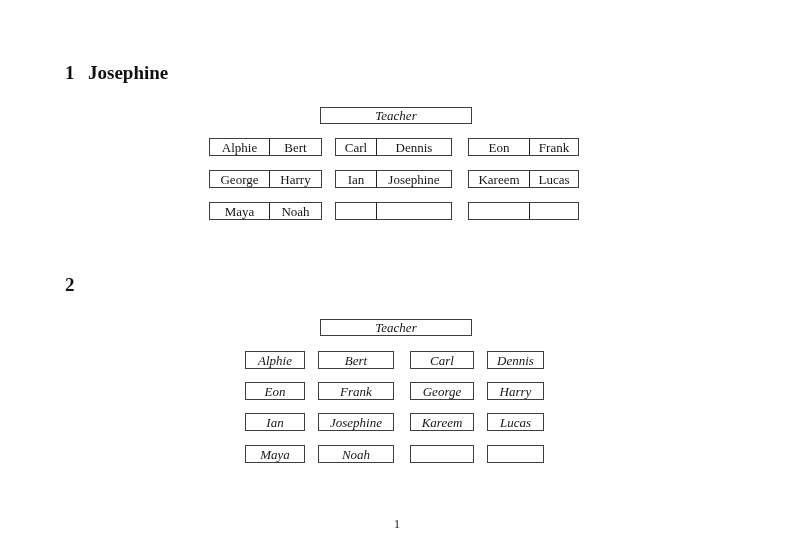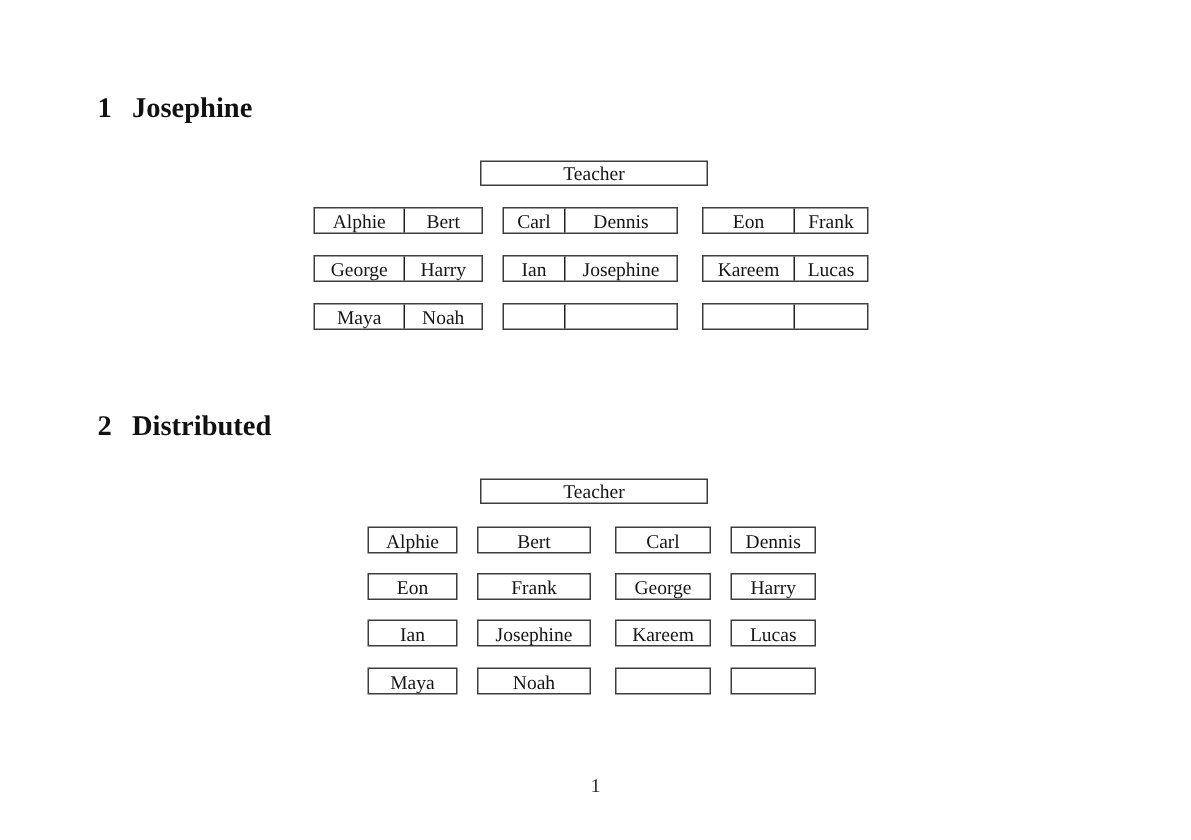--- a/index.html
+++ b/index.html
@@ -33,20 +33,21 @@
     position: absolute;
     box-sizing: border-box;
     border: 1px solid #3e3e3e;
     background: #ffffff;
     display: flex;
     align-items: center;
     justify-content: center;
     font-size: 13px;
     line-height: 1;
     height: 17px;
+    font-style: italic;
   }
   .desk {
     position: absolute;
     box-sizing: border-box;
     border: 1px solid #3e3e3e;
     background: #ffffff;
     display: flex;
     height: 18px;
   }
   .desk .cell {
@@ -142,21 +143,20 @@
     <span class="cell first"></span>
     <span class="cell second"></span>
   </div>
   <div class="desk c-colC c-row3">
     <span class="cell first"></span>
     <span class="cell second"></span>
   </div>
 
   <div class="heading" style="left:65px; top:274px;">
     <span class="sec-num">2</span>
-    <span class="sec-title">Distributed</span>
   </div>
 
   <div class="box" style="left:320px; top:319px; width:152px;">
     <span>Teacher</span>
   </div>
 
   <div class="box single d-col1 d-row1">
       <span>Alphie</span>
     </div>
   <div class="box single d-col2 d-row1">

